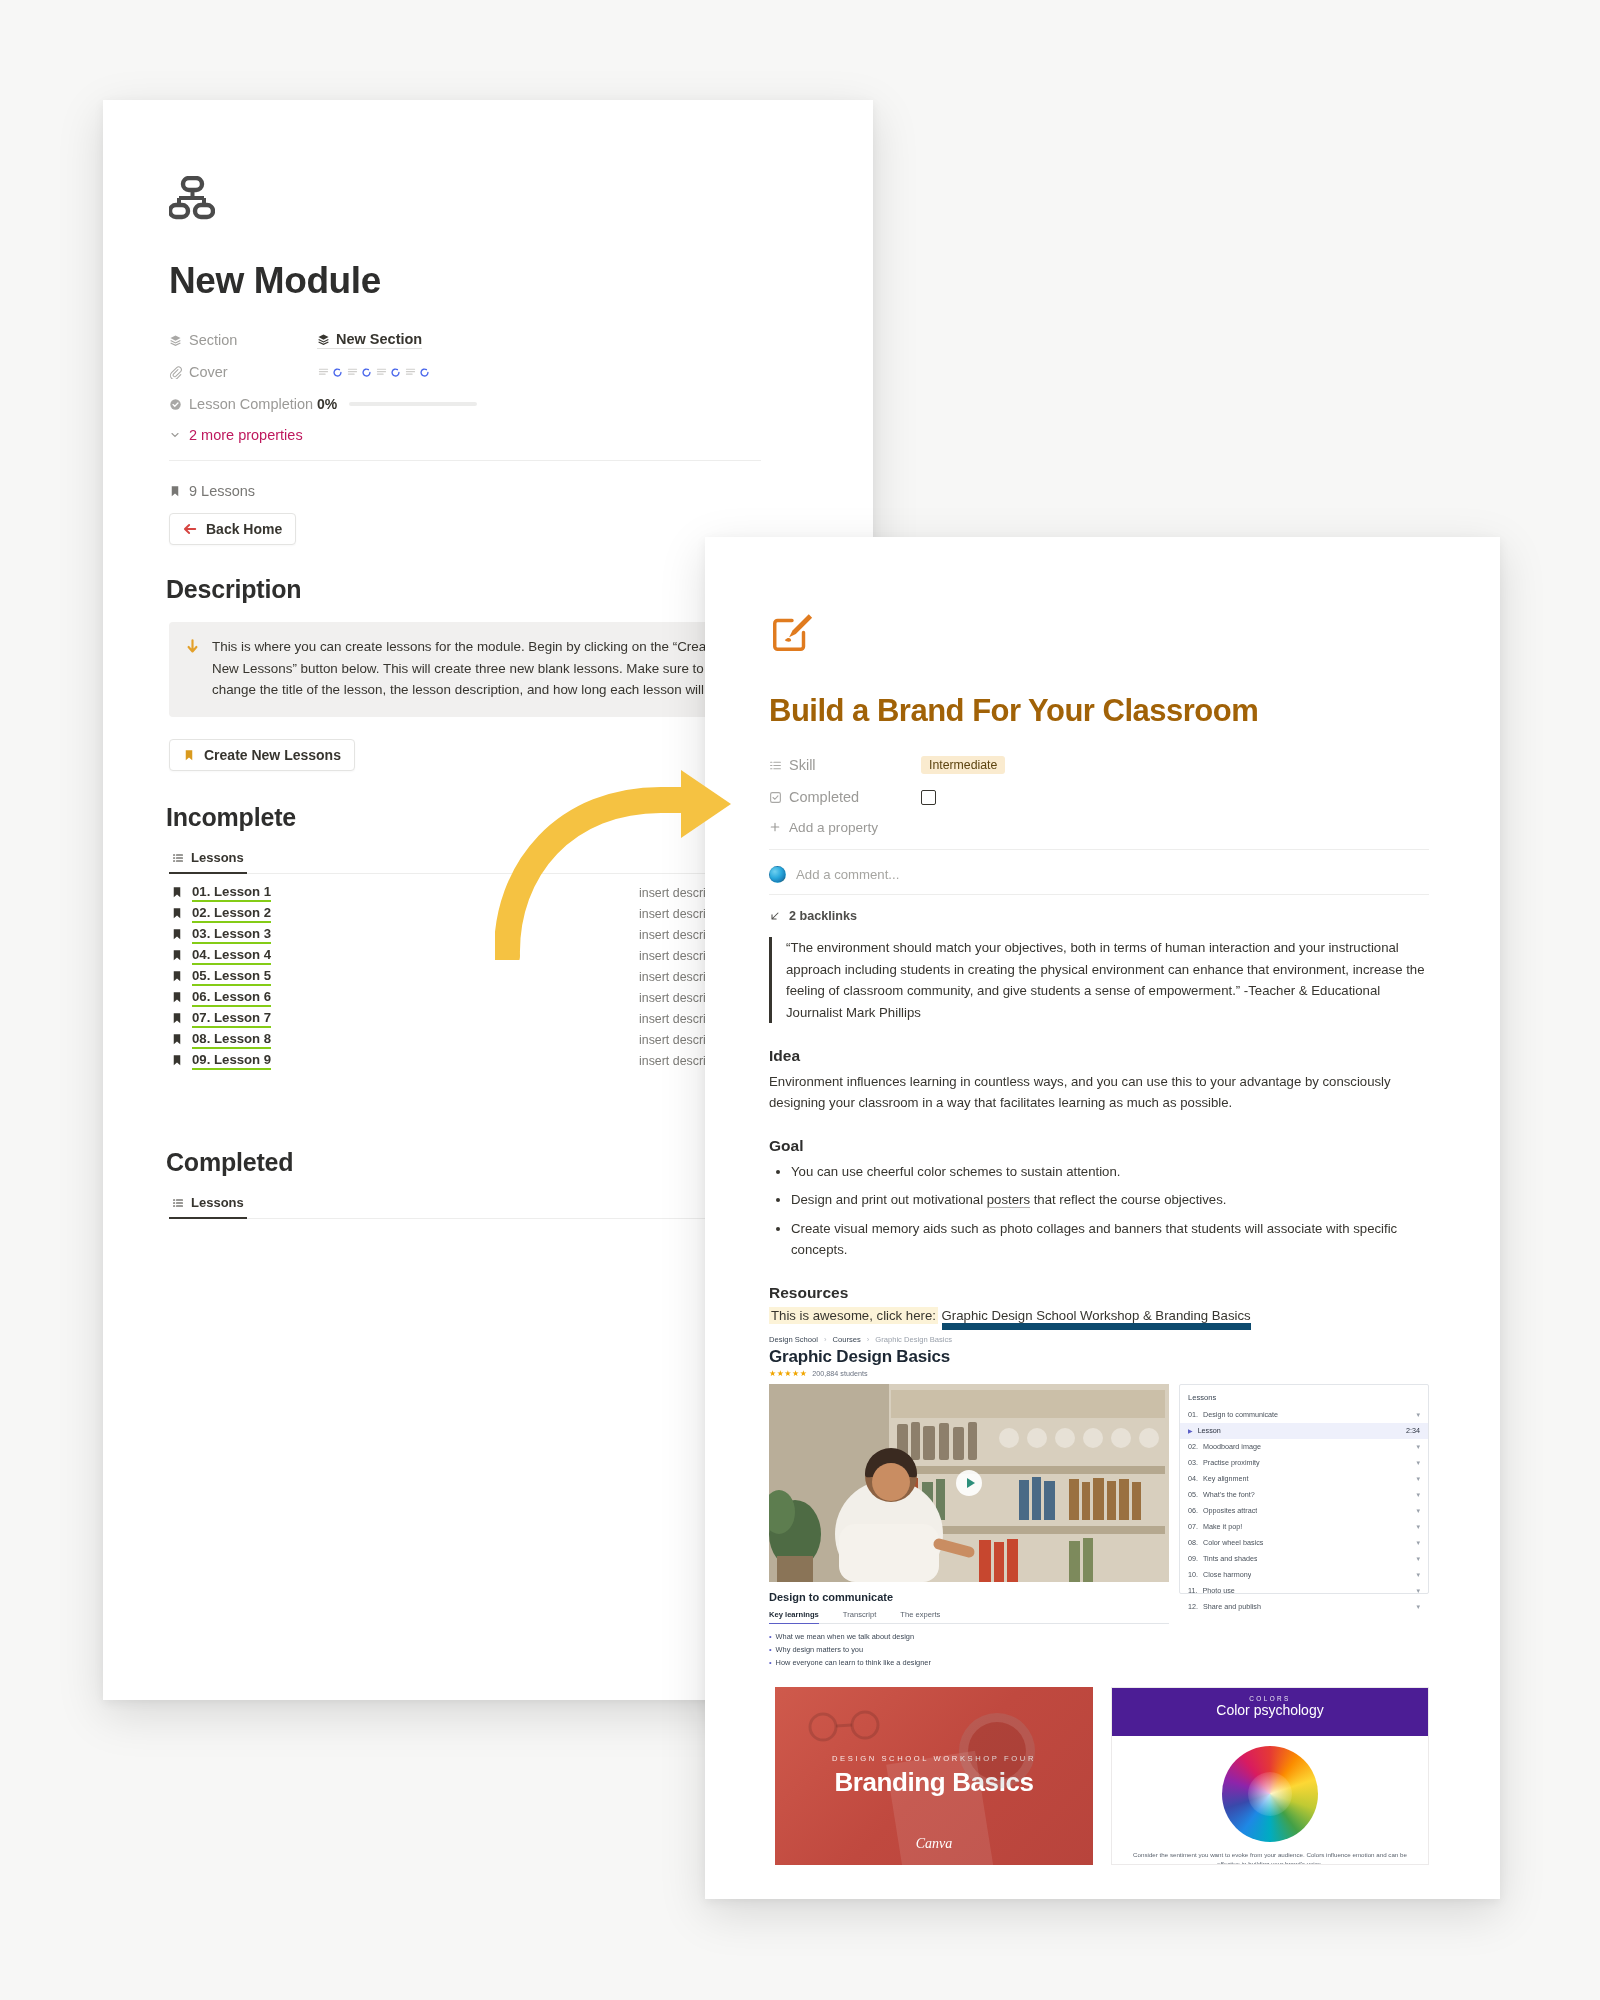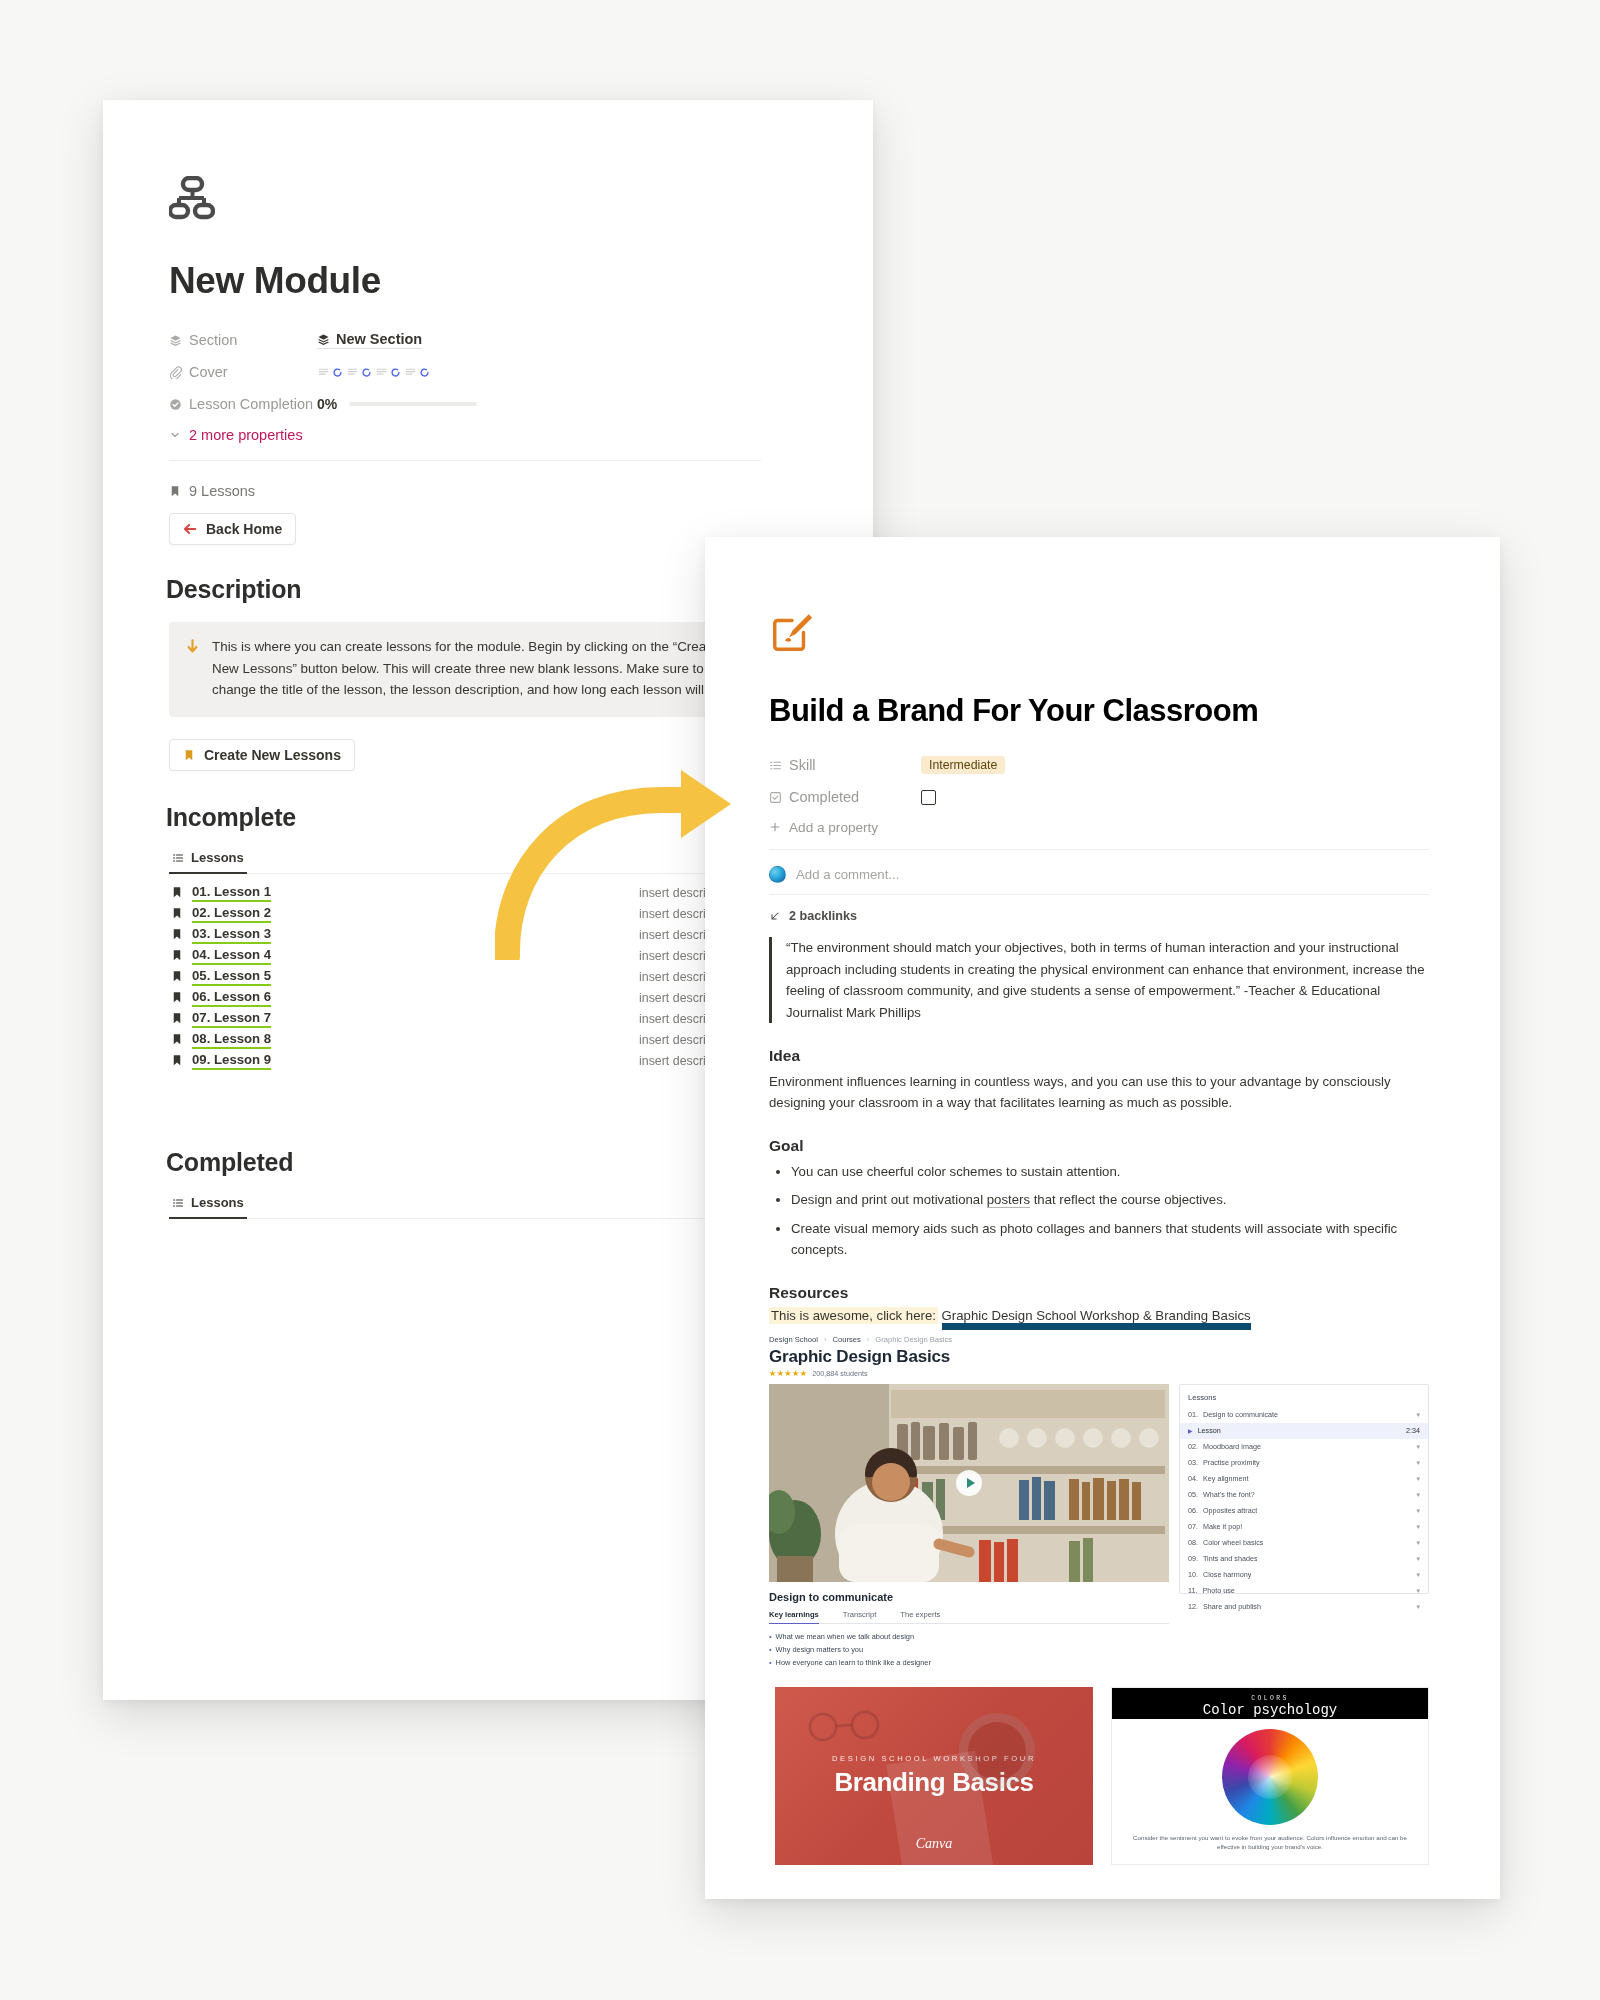--- a/index.html
+++ b/index.html
@@ -120,21 +120,21 @@
 
   .new-row {
     display: flex; align-items: flex-end; gap: 8px;
     color: #a9a8a4; font-size: 13.2px; margin: 6px 0 0 10px; flex-direction: column;
   }
 
   
   .les-icon { margin-top: 72px; margin-left: 6px; }
   .les-title {
     margin-top: 34px; margin-left: 6px;
-    font-size: 31px; font-weight: bold; color: #000000;
+    font-size: 31px; font-weight: bold; color: #a16207;
     letter-spacing: -0.5px;
   }
   .les-prop-label { width: 120px; }
   .tag-intermediate {
     background: #faebcf; color: #5d4410;
     font-size: 12.3px; border-radius: 3px; padding: 2px 8px;
   }
   .checkbox {
     width: 15px; height: 15px; border: 1.6px solid #37352f; border-radius: 2px;
     background: #fff;
@@ -231,21 +231,21 @@
     display: flex; flex-direction: column; align-items: center; justify-content: center;
   }
   .canva-kicker { font-size: 7.6px; letter-spacing: 2.6px; color: rgba(255,255,255,.88); margin-bottom: 4px; }
   .canva-title { font-size: 26px; font-weight: bold; color: #fff; letter-spacing: -.4px; }
   .canva-logo { position: absolute; bottom: 13px; font-family: "Liberation Serif", serif; font-style: italic; font-size: 14px; color: #fff; }
   .cv-glasses { position: absolute; left: 28px; top: 22px; width: 86px; height: 34px; opacity: .5; }
   .cv-cup { position: absolute; right: 58px; top: 26px; width: 76px; height: 76px; border-radius: 50%; border: 9px solid rgba(255,255,255,.12); background: rgba(0,0,0,.09); }
   .cv-note { position: absolute; left: 120px; bottom: -12px; width: 90px; height: 120px; background: rgba(255,255,255,.10); transform: rotate(-9deg); }
 
   .psy-card { width: 318px; height: 178px; background: #fff; border: 1px solid #eceaea; overflow: hidden; }
-  .psy-head { background: #000000; text-align: center; padding: 7px 0 1px 0; font-family: Liberation Mono, monospace; }
+  .psy-head { background: #4c1d95; text-align: center; padding: 7px 0 18px 0; }
   .psy-kicker { font-size: 6.4px; letter-spacing: 2.4px; color: rgba(255,255,255,.9); }
   .psy-title { font-size: 14px; color: #fff; }
   .psy-wheel {
     width: 96px; height: 96px; border-radius: 50%; margin: 10px auto 0 auto;
     background: conic-gradient(#e53935,#fb8c00,#fdd835,#c0ca33,#43a047,#00acc1,#1e88e5,#3949ab,#8e24aa,#d81b60,#e53935);
     position: relative;
   }
   .psy-wheel::after {
     content:""; position: absolute; inset: 26px; border-radius: 50%;
     background: radial-gradient(circle, rgba(255,255,255,.78) 0%, rgba(255,255,255,.12) 70%);

